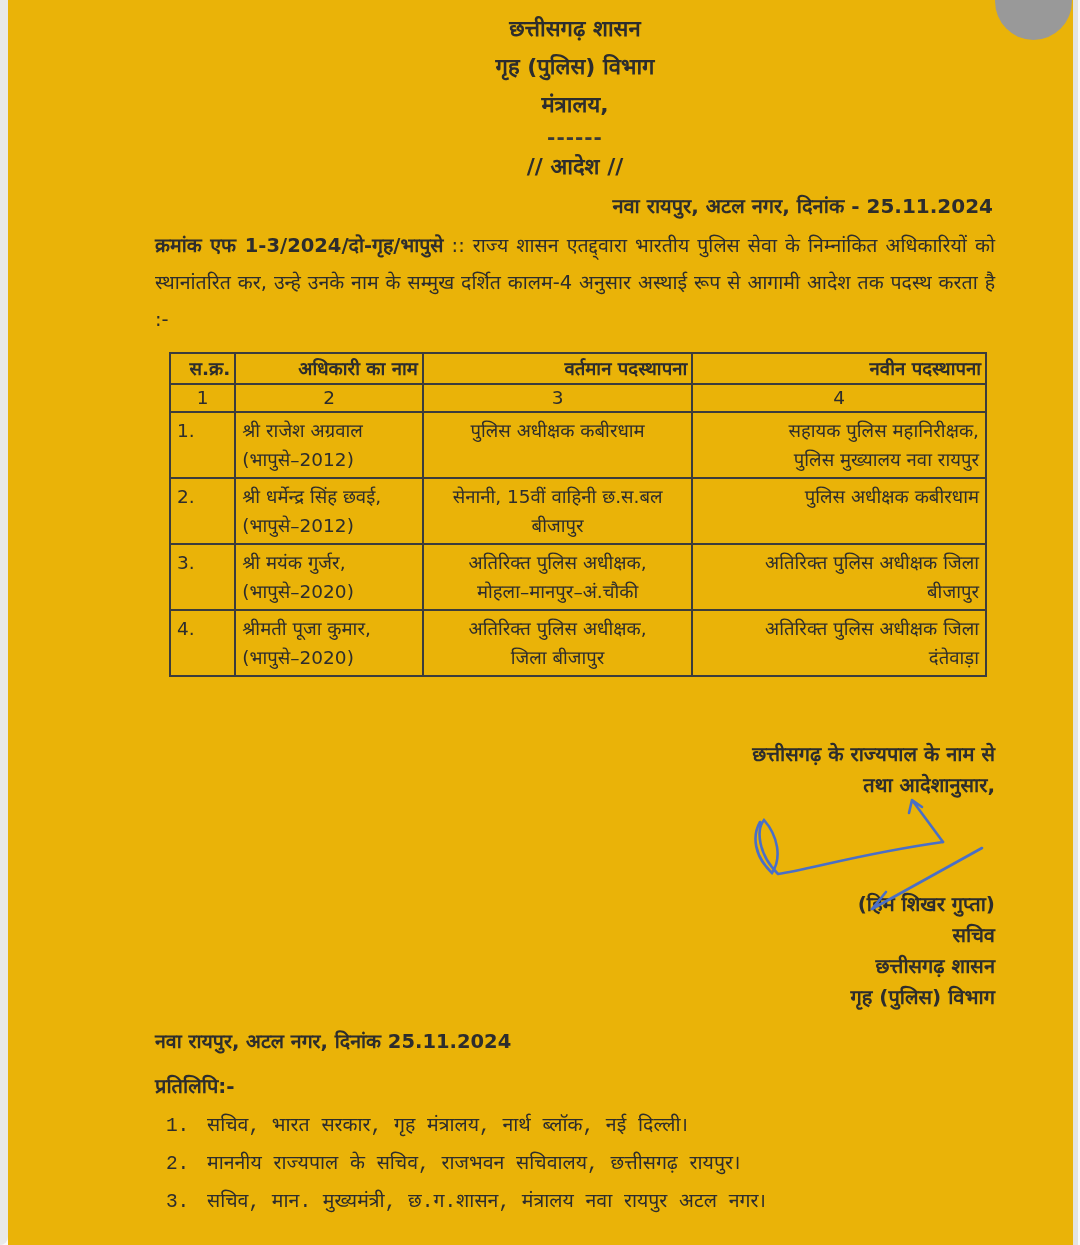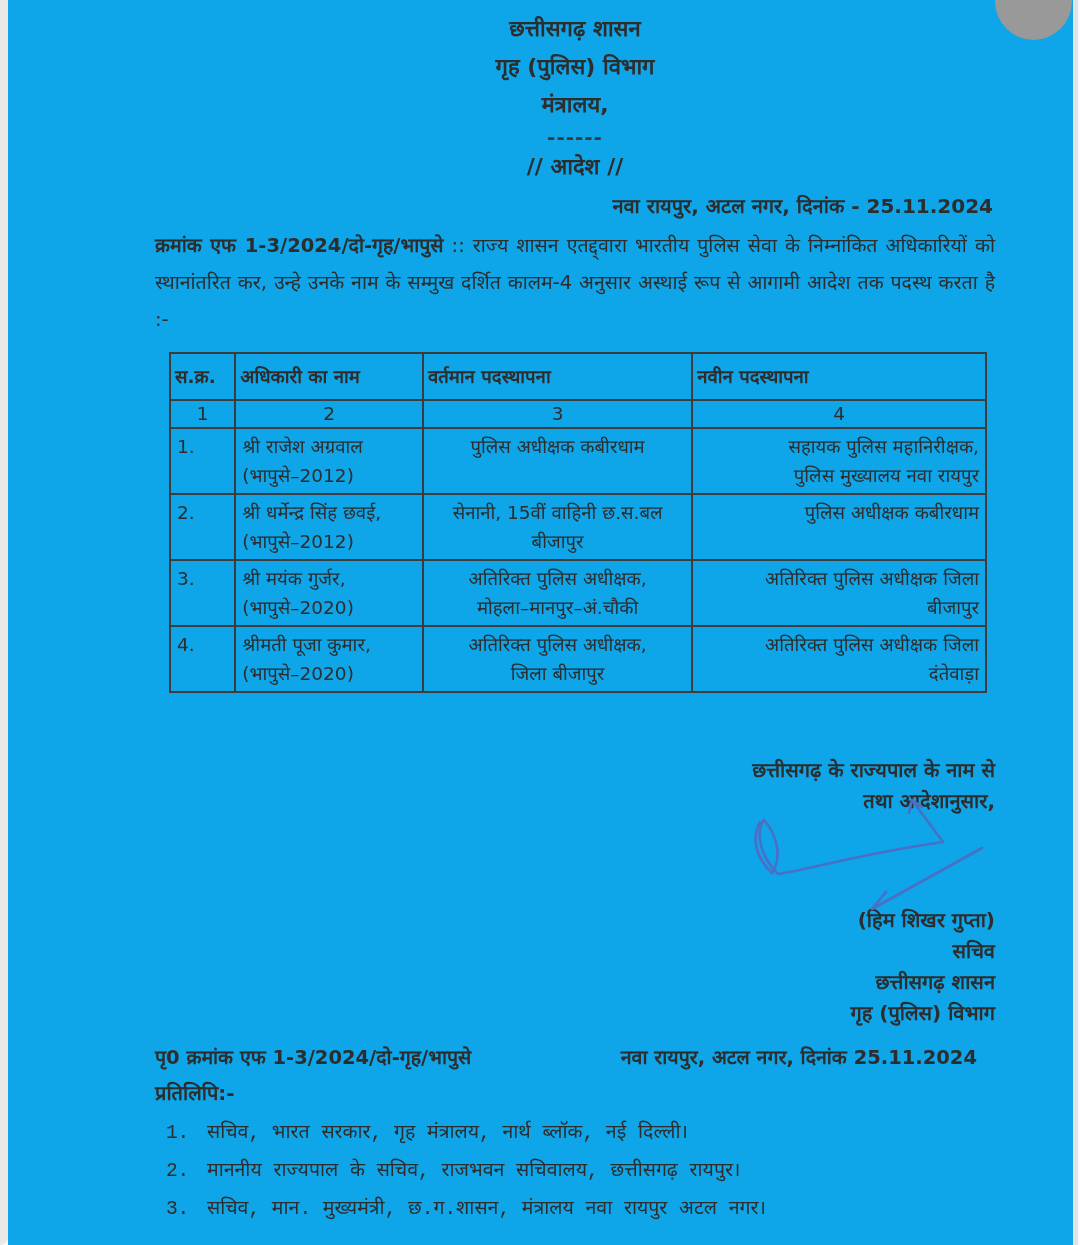--- a/index.html
+++ b/index.html
@@ -14,21 +14,21 @@
     font-family: "DejaVu Sans", "Liberation Sans", sans-serif;
     color: #2d2d2d;
     overflow: hidden;
   }
   .page {
     position: absolute;
     left: 8px;
     top: 0;
     width: 1066px;
     height: 1245px;
-    background: #0ea5e9;
+    background: #eab308;
   }
   
   .edge-strip-left {
     position: absolute;
     left: 0; top: 0;
     width: 8px; height: 1245px;
     background: #e9e9e8;
     border-bottom-right-radius: 10px;
   }
   .edge-strip-right {
@@ -82,21 +82,21 @@
     table-layout: fixed;
     font-size: 18.5px;
   }
   table.transfer-table th, table.transfer-table td {
     border: 2px solid #3c3c3c;
     padding: 3px 6px;
     vertical-align: top;
     white-space: pre-line;
     line-height: 29px;
   }
-  table.transfer-table th { font-weight: 700; text-align: left; padding: 8px 4px; }
+  table.transfer-table th { font-weight: 700; text-align: right; padding: 0 4px; }
   .col-sno   { width: 8%; }
   .col-name  { width: 23%; }
   .col-curr  { width: 33%; }
   .col-new   { width: 36%; }
   tr.colnum-row td { text-align: center; font-weight: 500; padding: 1px 4px; line-height: 24px; }
   td.cell-sno  { text-align: left; }
   td.cell-name { text-align: left; }
   td.cell-curr { text-align: center; }
   td.cell-new  { text-align: right; }
 
@@ -118,21 +118,21 @@
 
   .endorsement {
     display: flex;
     justify-content: space-between;
     margin-top: 14px;
     font-size: 19.5px;
     font-weight: 600;
     padding-right: 18px;
   }
   .copy-label {
-    margin-top: 9px;
+    margin-top: 18px;
     font-size: 20px;
     font-weight: 600;
   }
   ol.copy-list {
     margin: 14px 0 0 28px;
     padding: 0 0 0 18px;
     font-size: 19.5px;
     font-weight: 500;
   }
   ol.copy-list li {
@@ -225,21 +225,20 @@
       <div>छत्तीसगढ़ के राज्यपाल के नाम से</div>
       <div>तथा आदेशानुसार,</div>
       <div class="sign-space"></div>
       <div>(हिम शिखर गुप्ता)</div>
       <div>सचिव</div>
       <div>छत्तीसगढ़ शासन</div>
       <div>गृह (पुलिस) विभाग</div>
     </div>
 
     <div class="endorsement">
-      <span>पृ0 क्रमांक एफ 1-3/2024/दो-गृह/भापुसे</span>
       <span>नवा रायपुर, अटल नगर, दिनांक 25.11.2024</span>
     </div>
 
     <div class="copy-label">प्रतिलिपि:-</div>
     <ol class="copy-list">
       <li>सचिव, भारत सरकार, गृह मंत्रालय, नार्थ ब्लॉक, नई दिल्ली।</li>
       <li>माननीय राज्यपाल के सचिव, राजभवन सचिवालय, छत्तीसगढ़ रायपुर।</li>
       <li>सचिव, मान. मुख्यमंत्री, छ.ग.शासन, मंत्रालय नवा रायपुर अटल नगर।</li>
 
     </ol>

